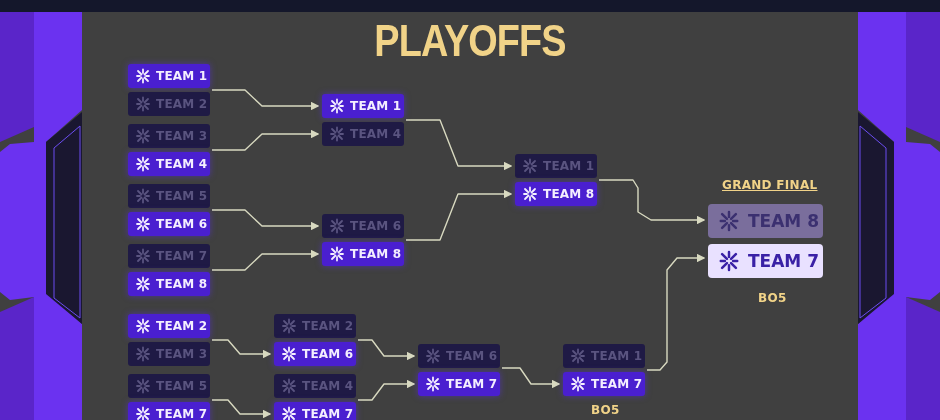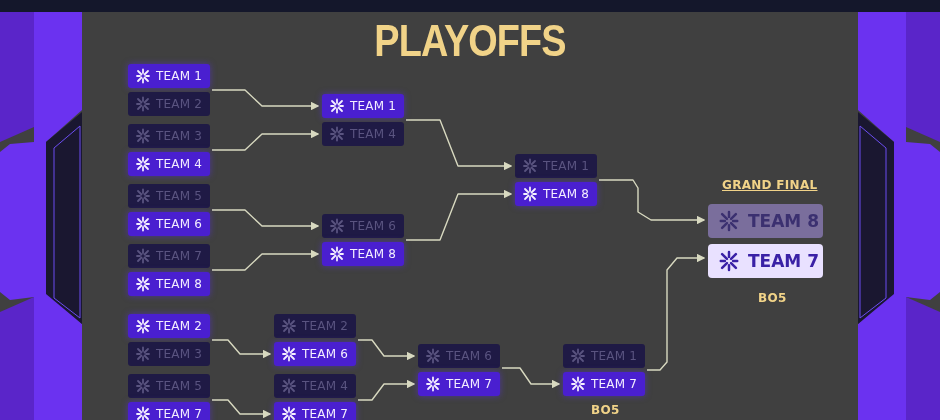--- a/index.html
+++ b/index.html
@@ -3,21 +3,21 @@
 <meta charset="utf-8">
 <style>
   * { box-sizing: border-box; margin: 0; padding: 0; }
   html, body { width: 940px; height: 420px; overflow: hidden; background: #14172b; }
   body { position: relative; font-family: "DejaVu Sans", sans-serif; }
   .stage { position: absolute; left: 0; top: 12px; width: 940px; height: 420px; background: #404040; overflow: hidden; }
   .side { position: absolute; top: 0; width: 84px; height: 420px; }
   .side.left { left: 0; }
   .side.right { right: 0; }
   .title { position: absolute; left: 0; width: 940px; top: 4px; text-align: center; color: #f1d388; font-family: "Liberation Sans", sans-serif; font-weight: bold; font-size: 44px; letter-spacing: -1px; transform: scaleX(0.86); transform-origin: 470px 0; line-height: 50px; }
-  .box { position: absolute; height: 24px; display: flex; align-items: center; padding-left: 7px; border-radius: 3px; color: #f4eeff; font-weight: normal; font-size: 12px; letter-spacing: 0.2px; }
+  .box { position: absolute; height: 24px; display: flex; align-items: center; padding-left: 7px; border-radius: 3px; color: #f4eeff; font-weight: bold; font-size: 12px; letter-spacing: 0.2px; }
   .box.win { background: #4a1fd0; box-shadow: 0 0 6px rgba(90,50,230,0.55); }
   .box.lose { background: #1f1a45; color: #5a5480; }
   .box.lose .logo svg path { stroke: #5a5480; }
   .logo { width: 16px; height: 16px; margin-right: 5px; display: inline-flex; }
   .logo svg { width: 16px; height: 16px; }
   .gf { position: absolute; height: 34px; display: flex; align-items: center; padding-left: 10px; font-weight: bold; font-size: 17px; border-radius: 4px; }
   .gf .logo { width: 22px; height: 22px; margin-right: 8px; }
   .gf .logo svg { width: 22px; height: 22px; }
   .gf.lose { background: #7a6e9c; color: #3b3070; }
   .gf.lose .logo svg path { stroke: #3b3070; }

